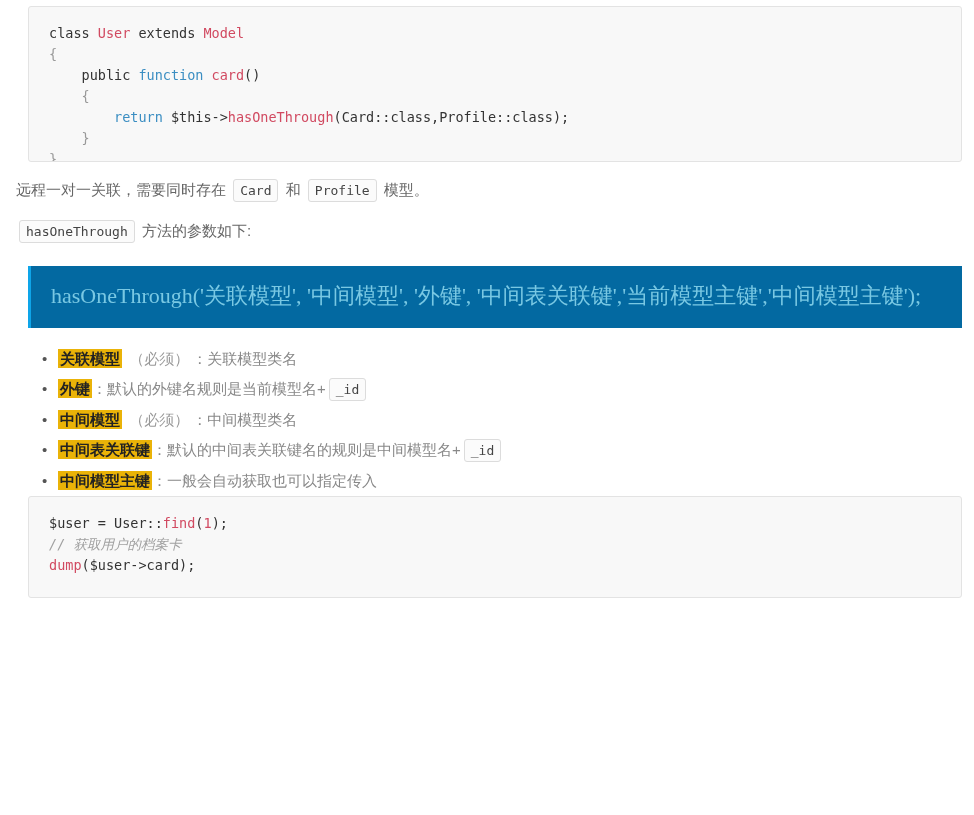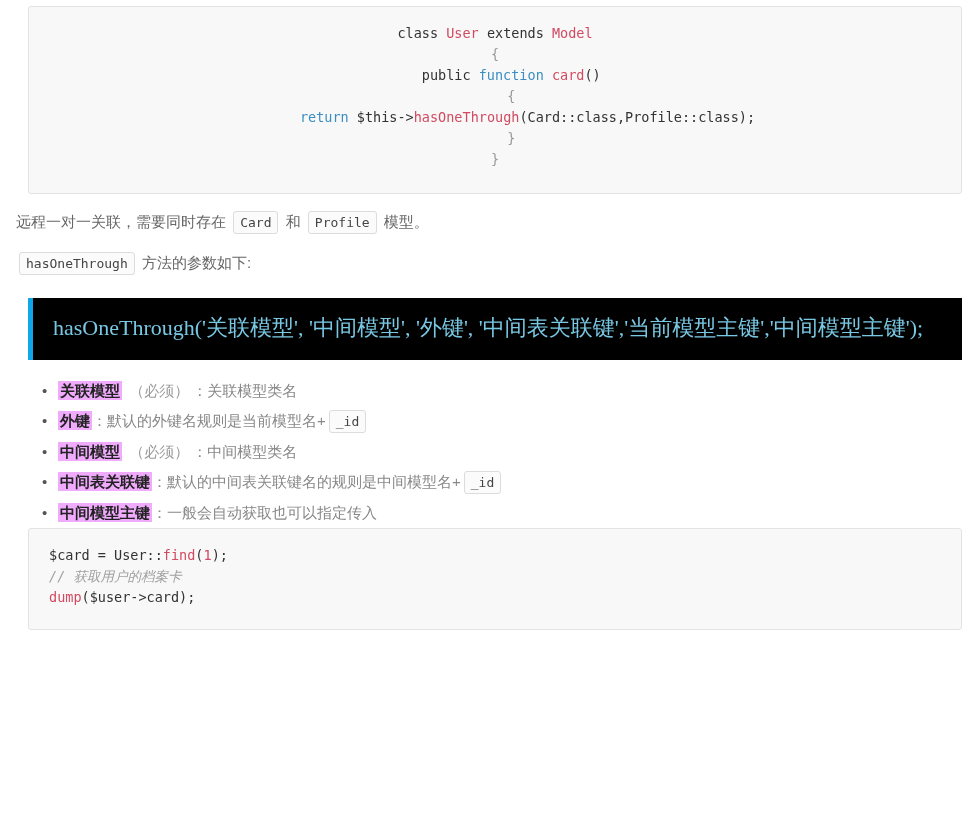--- a/index.html
+++ b/index.html
@@ -28,21 +28,21 @@
     border: 1px solid #e3e3e3;
     border-radius: 3px;
     padding: 16px 20px 14px 20px;
     font-family: "DejaVu Sans Mono", "Liberation Mono", monospace;
     font-size: 13.5px;
     line-height: 21px;
     color: #333333;
     white-space: pre;
     overflow: hidden;
   }
-  .codeblock.top { margin-top: 6px; height: 188px; box-sizing: border-box; text-align: center; }
+  .codeblock.top { margin-top: 6px; height: 156px; box-sizing: border-box; }
   .codeblock.bottom { margin-top: 0; height: 102px; box-sizing: border-box; }
   .tok-kw    { color: #333333; }
   .tok-cls   { color: #d14a61; }
   .tok-fnkw  { color: #3b8ec2; }
   .tok-fn    { color: #d14a61; }
   .tok-ret   { color: #3b8ec2; }
   .tok-var   { color: #333333; }
   .tok-punc  { color: #333333; }
   .tok-brace { color: #999999; }
   .tok-num   { color: #d14a61; }
@@ -69,22 +69,22 @@
     border: 1px solid #dcdcdc;
     border-radius: 3px;
     padding: 3px 6px 3px 6px;
     margin: 0 3px;
     white-space: nowrap;
   }
 
   
   .quote {
     margin: 22px 12px 0 28px;
-    background: #000000;
-    border-left: 5px solid #0ea5e9;
+    background: #0369a1;
+    border-left: 3px solid #0ea5e9;
     padding: 14px 18px 16px 20px;
     box-sizing: border-box;
   }
   .quote-text {
     font-family: "Liberation Serif", "DejaVu Serif", serif;
     font-size: 22px;
     line-height: 32px;
     color: #79c8e3;
     margin: 0;
   }
@@ -103,21 +103,21 @@
   }
   ul.params li:before {
     content: "\2022";
     position: absolute;
     left: -16px;
     top: 0;
     color: #555555;
     font-size: 15px;
   }
   .hl {
-    background: #f0abfc;
+    background: #eab308;
     color: #222222;
     font-weight: bold;
     padding: 1px 2px;
   }
   .li-note { color: #999999; margin: 0 3px; }
   .li-desc { color: #888888; }
 
   
   h2.sect {
     margin: 22px 12px 0 26px;
@@ -162,17 +162,17 @@
   <ul class="params">
       <li><span class="hl">关联模型</span><span class="li-note"> （必须）</span><span class="li-desc">：</span><span class="li-desc">关联模型类名</span></li>
       <li><span class="hl">外键</span><span class="li-desc">：</span><span class="li-desc">默认的外键名规则是当前模型名+</span><code class="inline">_id</code></li>
       <li><span class="hl">中间模型</span><span class="li-note"> （必须）</span><span class="li-desc">：</span><span class="li-desc">中间模型类名</span></li>
       <li><span class="hl">中间表关联键</span><span class="li-desc">：</span><span class="li-desc">默认的中间表关联键名的规则是中间模型名+</span><code class="inline">_id</code></li>
       <li><span class="hl">中间模型主键</span><span class="li-desc">：</span><span class="li-desc">一般会自动获取也可以指定传入</span></li>
     </ul>
 
 
 
-  <pre class="codeblock bottom"><code><span class="tok-var">$card </span><span class="tok-punc">= </span><span class="tok-kw">User::</span><span class="tok-fn">find</span><span class="tok-punc">(</span><span class="tok-num">1</span><span class="tok-punc">);</span>
+  <pre class="codeblock bottom"><code><span class="tok-var">$user </span><span class="tok-punc">= </span><span class="tok-kw">User::</span><span class="tok-fn">find</span><span class="tok-punc">(</span><span class="tok-num">1</span><span class="tok-punc">);</span>
 <span class="tok-cmt">// 获取用户的档案卡</span>
 <span class="tok-fn">dump</span><span class="tok-punc">($user-&gt;card);</span></code></pre>
 
 </div>
 
 </body></html>

